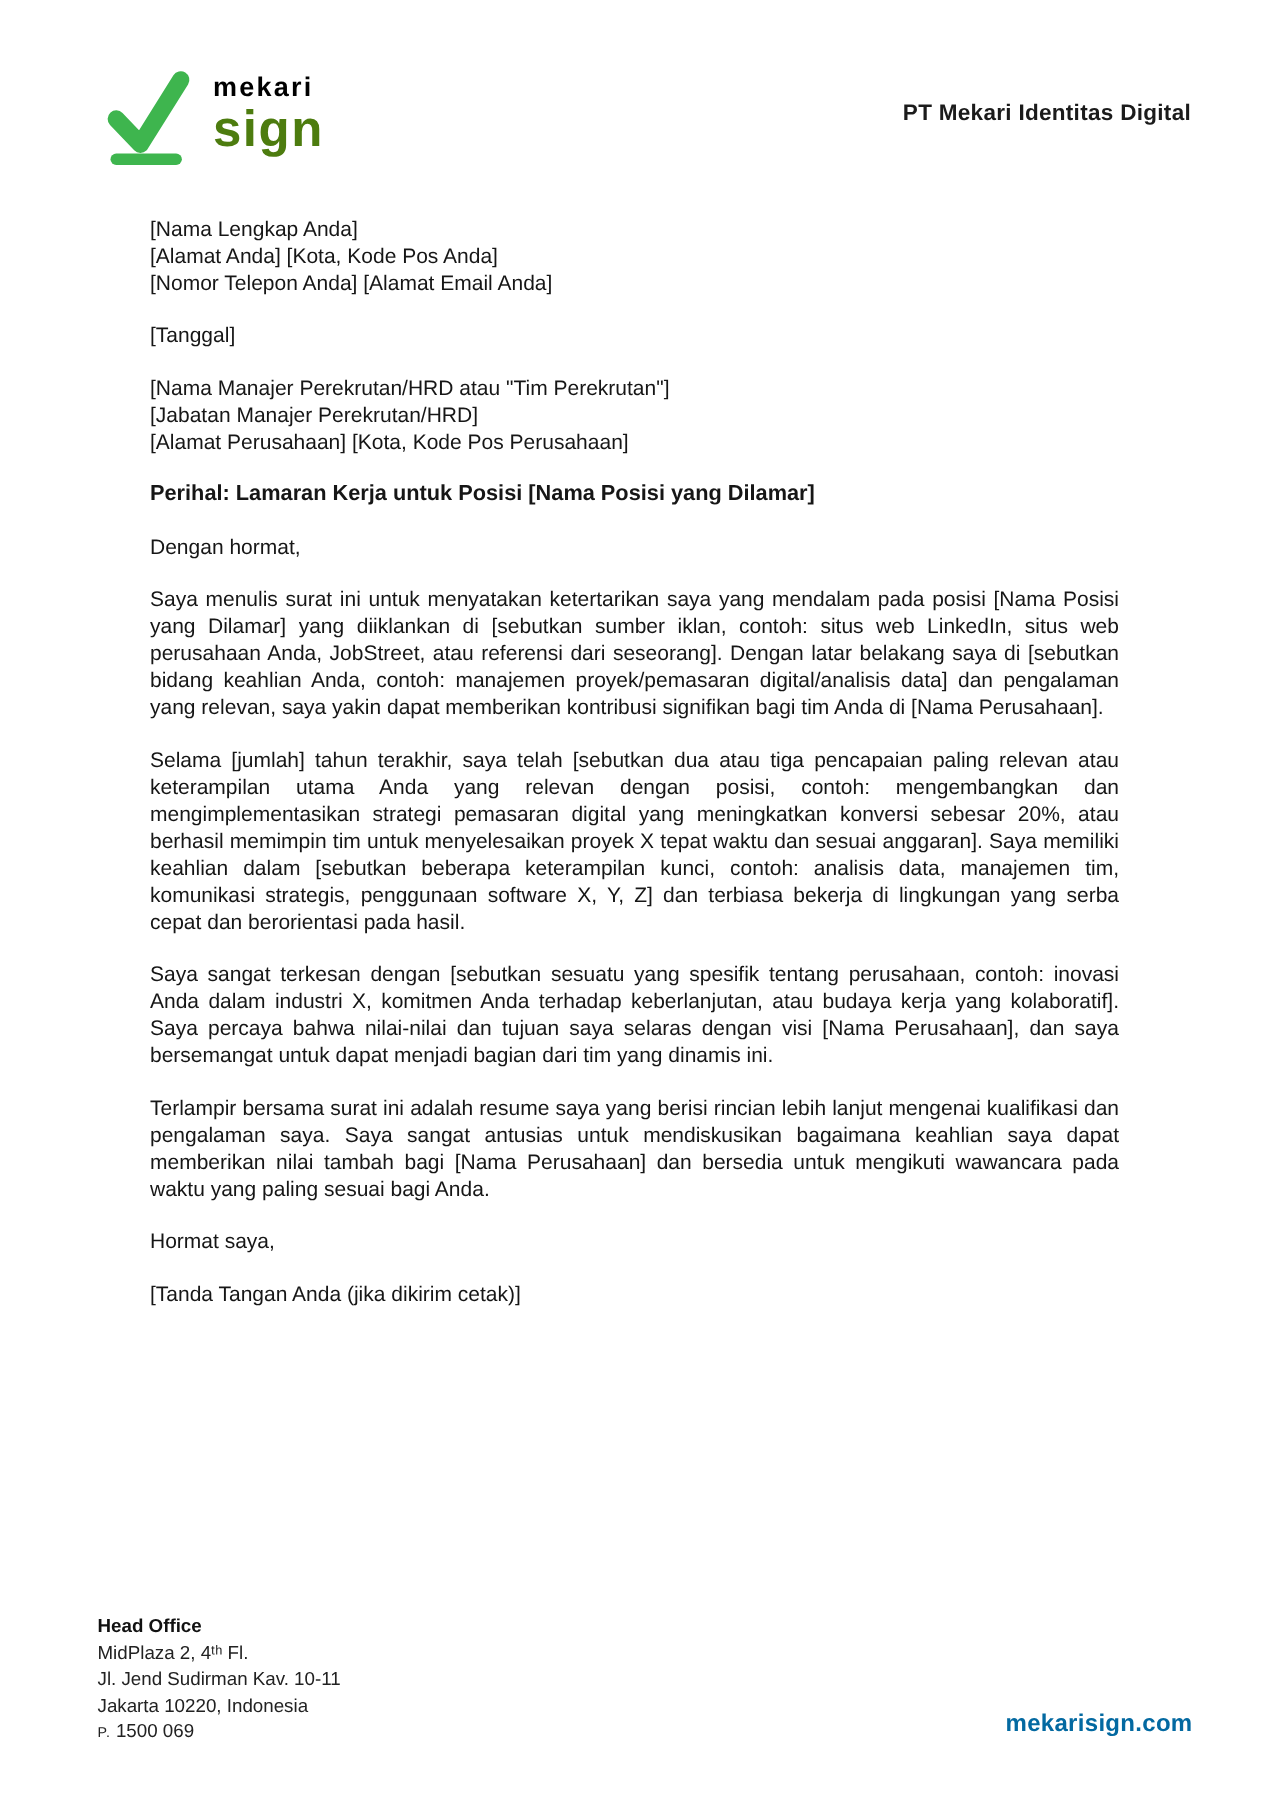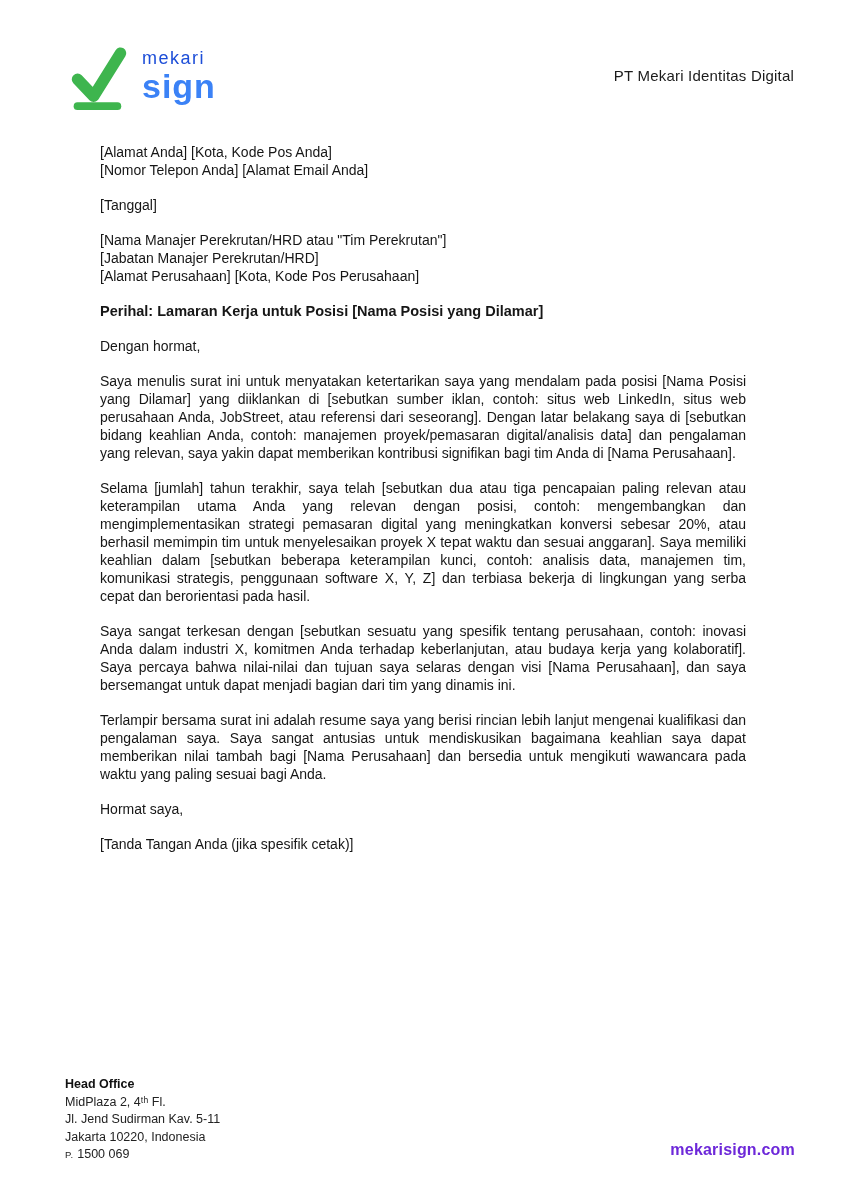--- a/index.html
+++ b/index.html
@@ -23,37 +23,37 @@
     top: 44px;
     display: flex;
     align-items: flex-start;
     gap: 12px;
   }
   .logo-mark { width: 62px; height: 66px; display: block; }
   .logo-text { display: flex; flex-direction: column; padding-top: 4px; }
   .logo-mekari {
     font-size: 18px;
     letter-spacing: 1.5px;
-    color: #1d4ed8;
-    font-weight: 400;
+    color: #000000;
+    font-weight: 700;
     line-height: 20px;
   }
   .logo-sign {
     font-size: 34px;
     font-weight: 700;
-    color: #3b82f6;
+    color: #4d7c0f;
     letter-spacing: 1px;
     line-height: 36px;
   }
   .company-name {
     position: absolute;
     right: 55px;
     top: 67px;
     font-size: 15px;
-    font-weight: 400;
+    font-weight: 700;
     color: #1b1b1b;
     letter-spacing: 0.2px;
   }
 
   
   .letter {
     position: absolute;
     left: 100px;
     top: 143px;
     width: 646px;
@@ -75,21 +75,21 @@
     color: #222222;
   }
   .footer-office { font-weight: 700; color: #111111; }
   .phone-prefix { font-size: 9.5px; letter-spacing: 0.5px; }
   .footer-site {
     position: absolute;
     right: 54px;
     top: 1141px;
     font-size: 16px;
     font-weight: 700;
-    color: #6d28d9;
+    color: #0369a1;
     text-decoration: none;
     letter-spacing: 0.2px;
   }
 </style>
 </head>
 <body>
 
 <div class="page">
 
   <div class="logo">
@@ -100,20 +100,21 @@
     <div class="logo-text">
       <span class="logo-mekari">mekari</span>
       <span class="logo-sign">sign</span>
     </div>
   </div>
   <div class="company-name">PT Mekari Identitas Digital</div>
 
   <div class="letter">
 
     <div class="block">
+      <div>[Nama Lengkap Anda]</div>
       <div>[Alamat Anda] [Kota, Kode Pos Anda]</div>
       <div>[Nomor Telepon Anda] [Alamat Email Anda]</div>
     </div>
 
     <div class="block">[Tanggal]</div>
 
     <div class="block">
       <div>[Nama Manajer Perekrutan/HRD atau "Tim Perekrutan"]</div>
       <div>[Jabatan Manajer Perekrutan/HRD]</div>
       <div>[Alamat Perusahaan] [Kota, Kode Pos Perusahaan]</div>
@@ -123,29 +124,29 @@
 
     <div class="block">Dengan hormat,</div>
 
     <p class="para">Saya menulis surat ini untuk menyatakan ketertarikan saya yang mendalam pada posisi [Nama Posisi yang Dilamar] yang diiklankan di [sebutkan sumber iklan, contoh: situs web LinkedIn, situs web perusahaan Anda, JobStreet, atau referensi dari seseorang]. Dengan latar belakang saya di [sebutkan bidang keahlian Anda, contoh: manajemen proyek/pemasaran digital/analisis data] dan pengalaman yang relevan, saya yakin dapat memberikan kontribusi signifikan bagi tim Anda di [Nama Perusahaan].</p>
     <p class="para">Selama [jumlah] tahun terakhir, saya telah [sebutkan dua atau tiga pencapaian paling relevan atau keterampilan utama Anda yang relevan dengan posisi, contoh: mengembangkan dan mengimplementasikan strategi pemasaran digital yang meningkatkan konversi sebesar 20%, atau berhasil memimpin tim untuk menyelesaikan proyek X tepat waktu dan sesuai anggaran]. Saya memiliki keahlian dalam [sebutkan beberapa keterampilan kunci, contoh: analisis data, manajemen tim, komunikasi strategis, penggunaan software X, Y, Z] dan terbiasa bekerja di lingkungan yang serba cepat dan berorientasi pada hasil.</p>
     <p class="para">Saya sangat terkesan dengan [sebutkan sesuatu yang spesifik tentang perusahaan, contoh: inovasi Anda dalam industri X, komitmen Anda terhadap keberlanjutan, atau budaya kerja yang kolaboratif]. Saya percaya bahwa nilai-nilai dan tujuan saya selaras dengan visi [Nama Perusahaan], dan saya bersemangat untuk dapat menjadi bagian dari tim yang dinamis ini.</p>
     <p class="para">Terlampir bersama surat ini adalah resume saya yang berisi rincian lebih lanjut mengenai kualifikasi dan pengalaman saya. Saya sangat antusias untuk mendiskusikan bagaimana keahlian saya dapat memberikan nilai tambah bagi [Nama Perusahaan] dan bersedia untuk mengikuti wawancara pada waktu yang paling sesuai bagi Anda.</p>
 
     <div class="block">Hormat saya,</div>
 
-    <div class="block">[Tanda Tangan Anda (jika spesifik cetak)]</div>
+    <div class="block">[Tanda Tangan Anda (jika dikirim cetak)]</div>
 
 
   </div>
 
   <div class="footer-left">
     <div class="footer-office">Head Office</div>
     <div>MidPlaza 2, 4ᵗʰ Fl.</div>
-    <div>Jl. Jend Sudirman Kav. 5-11</div>
+    <div>Jl. Jend Sudirman Kav. 10-11</div>
     <div>Jakarta 10220, Indonesia</div>
     <div>
       <span class="phone-prefix">P.</span>
       <span>1500 069</span>
     </div>
   </div>
 
   <a class="footer-site" href="#">mekarisign.com</a>
 
 </div>

